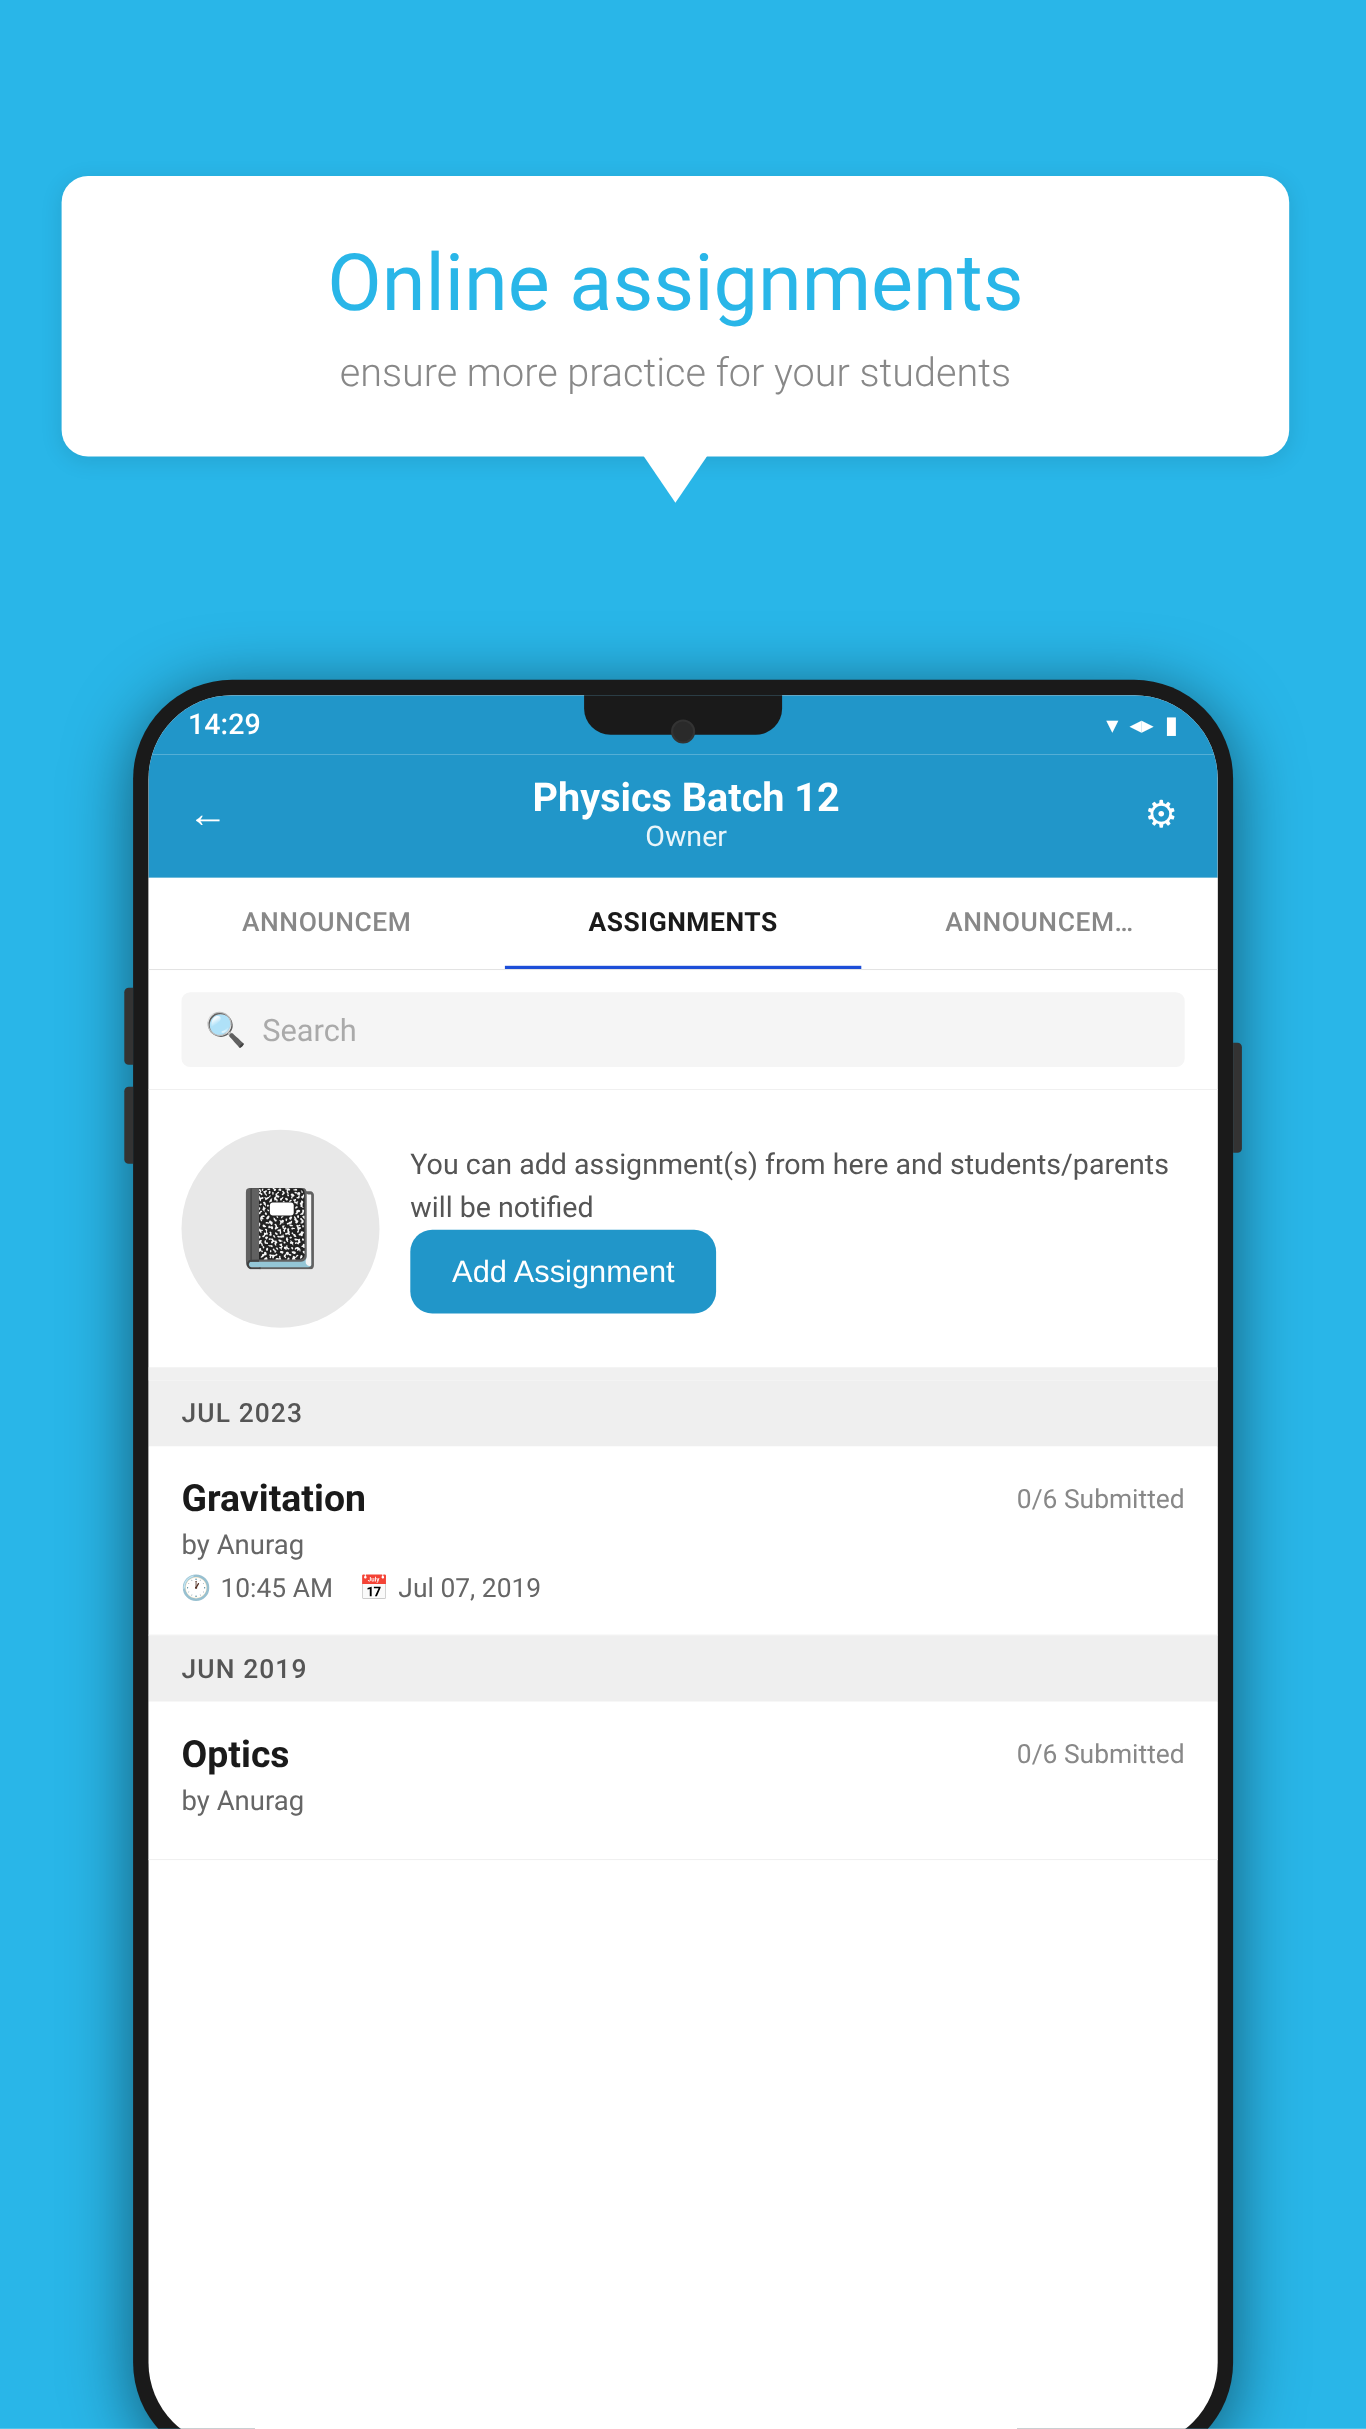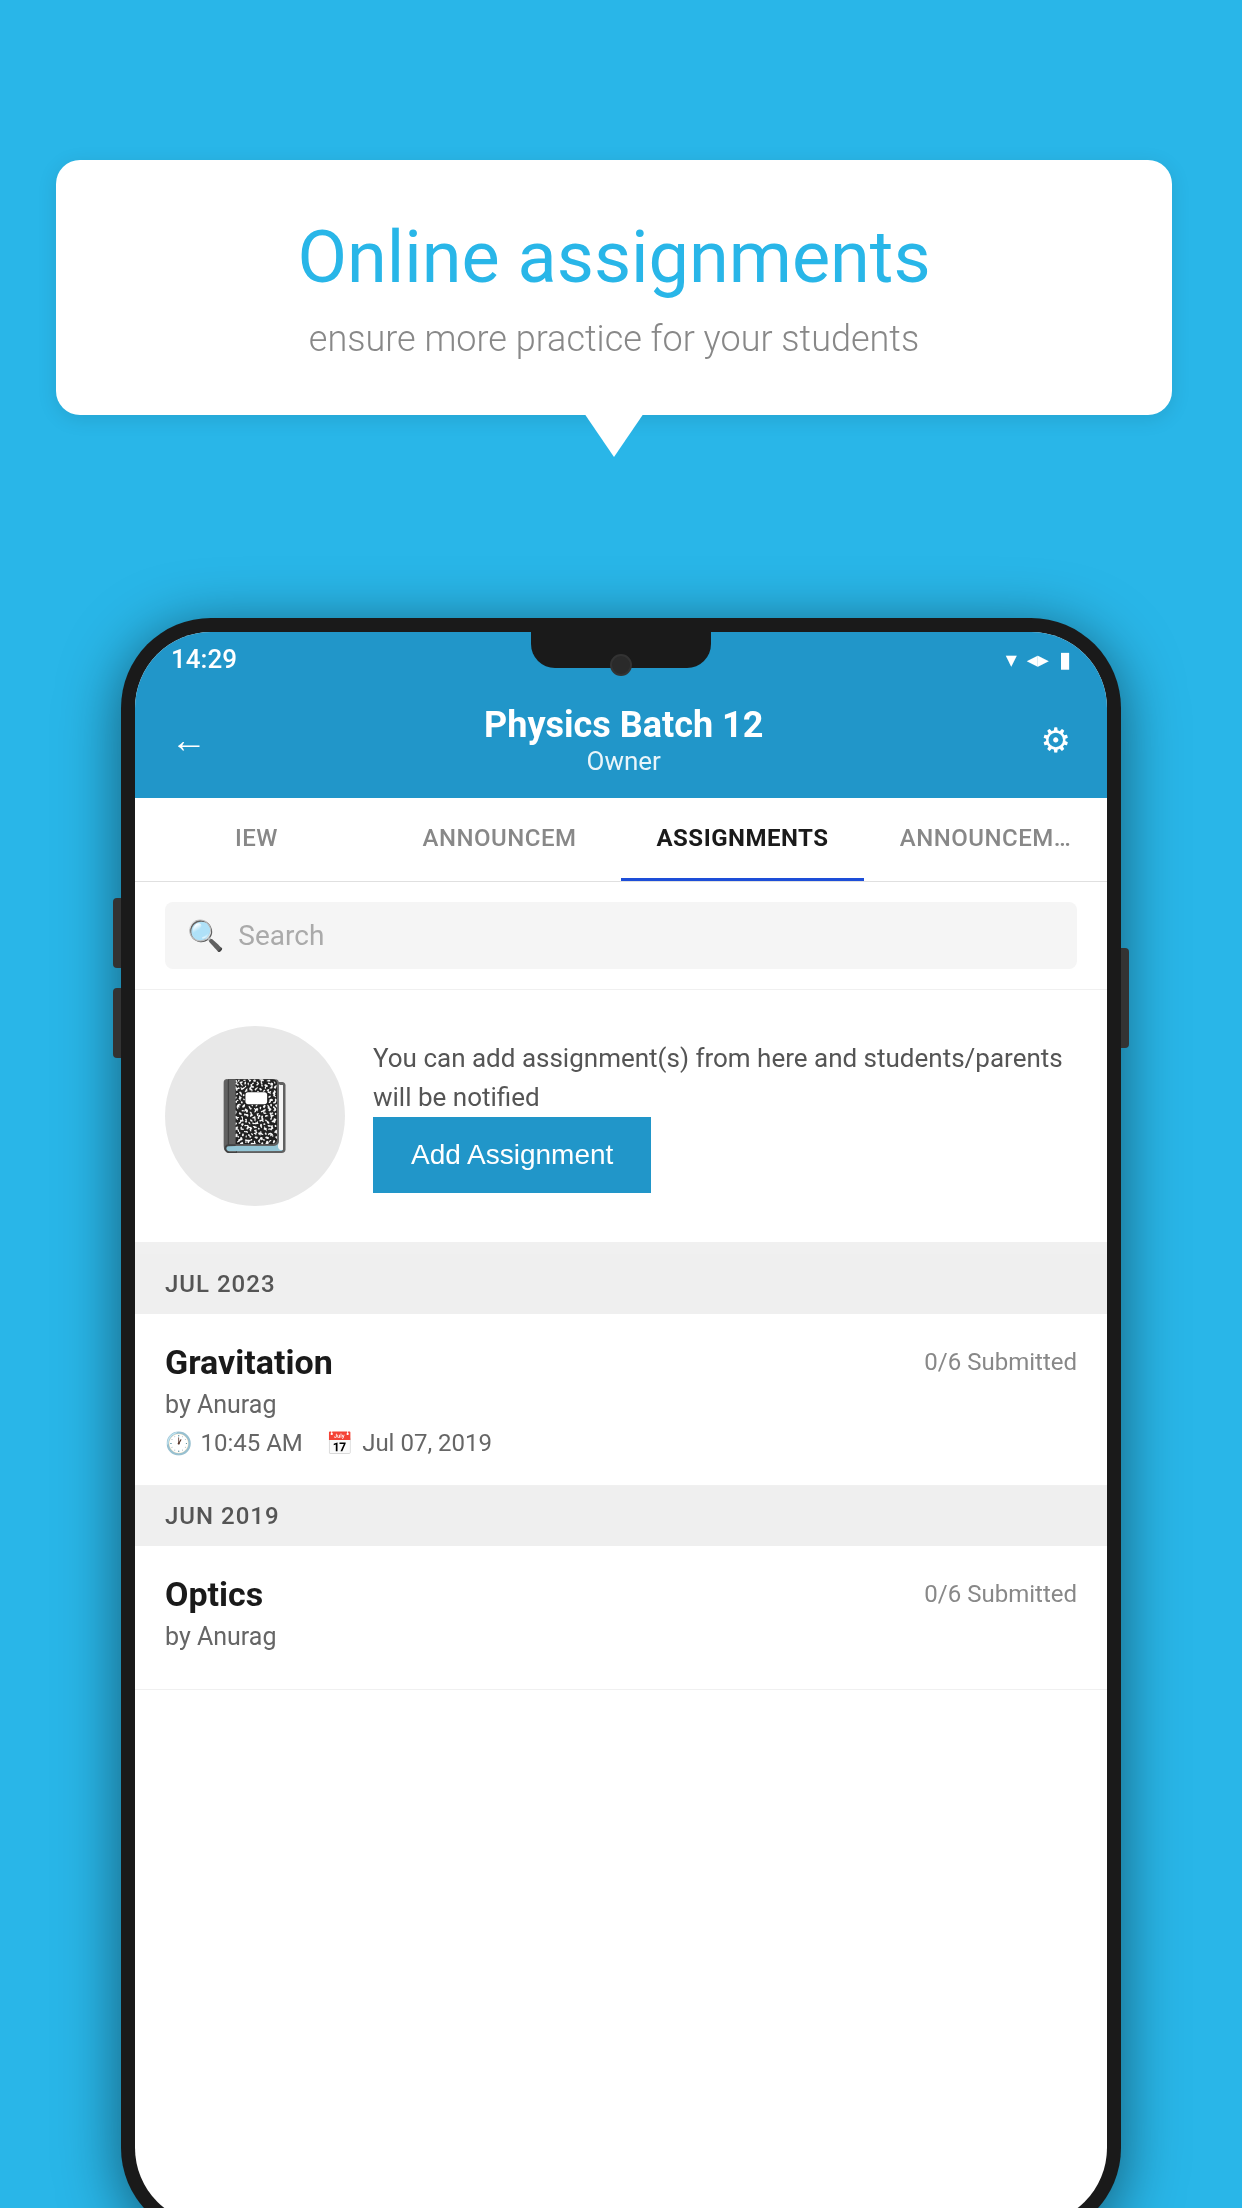--- a/index.html
+++ b/index.html
@@ -225,21 +225,21 @@
     }
     .promo-text {
       color: #555;
       font-size: 26px;
       line-height: 1.5;
     }
     .add-assignment-btn {
       background: #2196c9;
       color: white;
       border: none;
-      border-radius: 0;
+      border-radius: 20px;
       padding: 22px 38px;
       font-size: 28px;
       font-weight: 500;
       cursor: pointer;
     }
 
     
     .section-header {
       background: #efefef;
       padding: 16px 30px;
@@ -352,21 +352,20 @@
     <div class="app-header">
       <span class="back-btn">←</span>
       <div class="header-center">
         <div class="header-title">Physics Batch 12</div>
         <div class="header-subtitle">Owner</div>
       </div>
       <span class="settings-btn">⚙</span>
     </div>
 
     <div class="tabs-container">
-      <div class="tab">IEW</div>
       <div class="tab">ANNOUNCEM</div>
       <div class="tab active">ASSIGNMENTS</div>
       <div class="tab">ANNOUNCEM…</div>
     </div>
 
     <div class="search-bar">
       <div class="search-input-wrap">
         <span class="search-icon-span">🔍</span>
         <span class="search-text">Search</span>
       </div>

